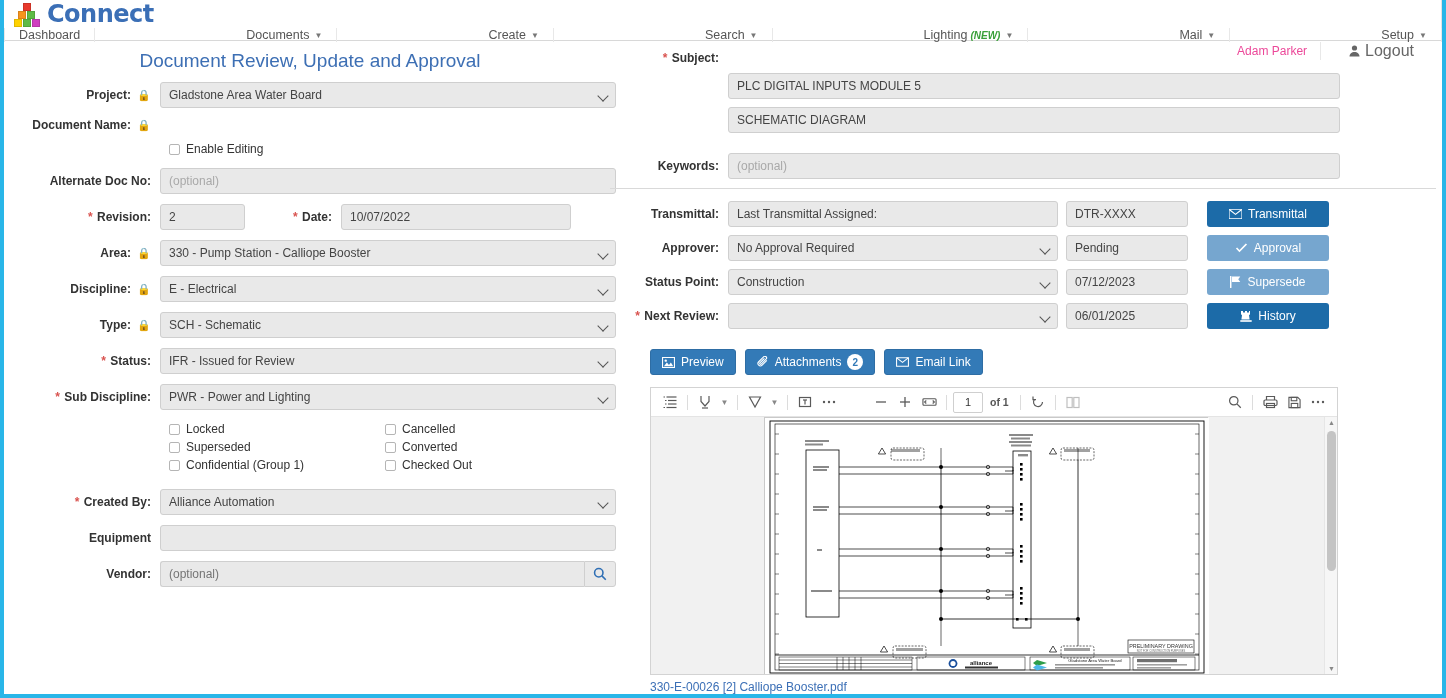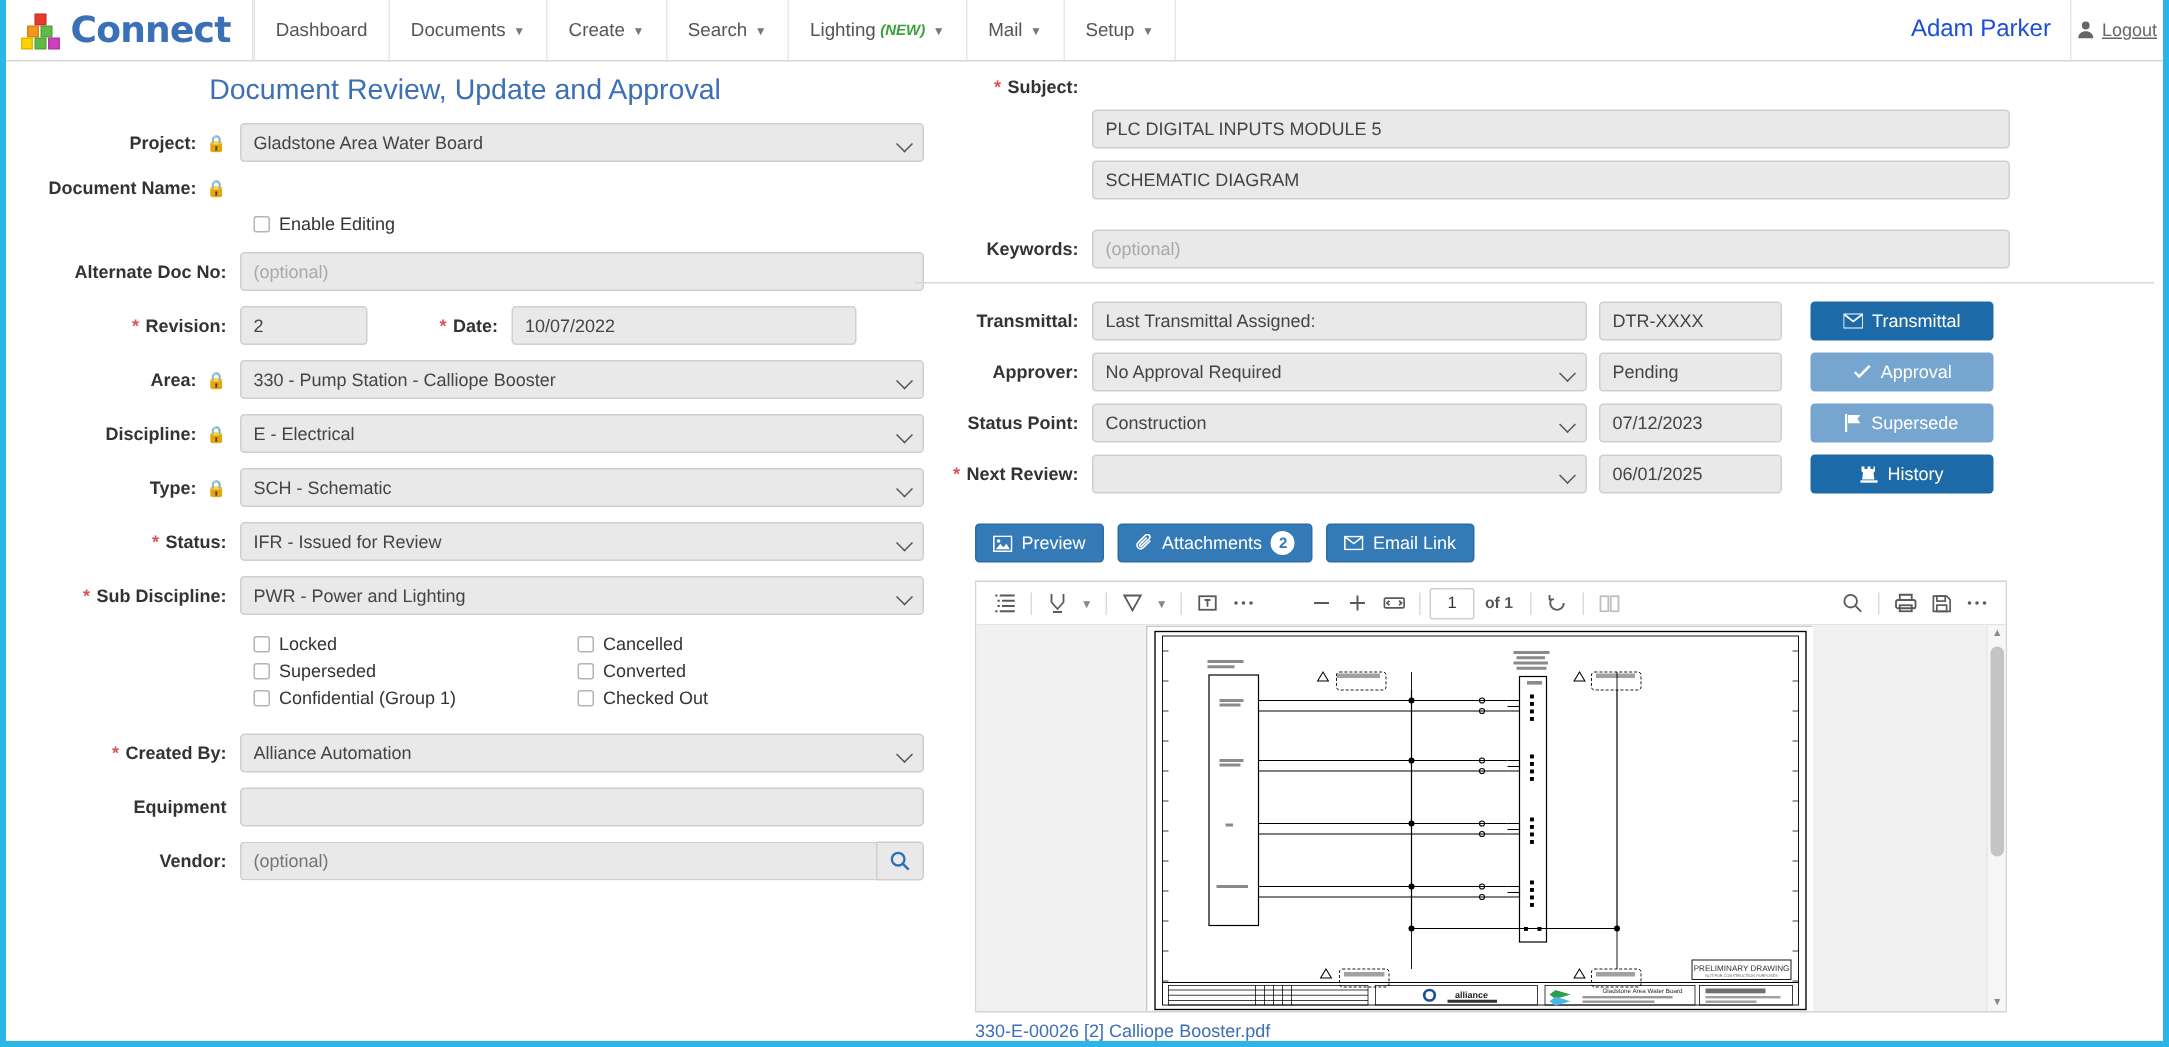--- a/index.html
+++ b/index.html
@@ -14,21 +14,21 @@
   }
   .app-frame{
     position:absolute; left:0; top:0; width:1446px; height:698px;
     border:4px solid #29b6e8; border-top:none;
     background:#fff;
   }
   
   .navbar{
     position:absolute; left:0; top:0; width:1438px; height:41px;
     background:#fff; border-bottom:1px solid #d8d8d8;
-    display:flex; align-items:stretch;
+    display:flex; align-items:stretch;flex-direction:column;
   }
   .brand{
     display:flex; align-items:center; gap:7px;
     padding:0 14px 0 10px; border-right:1px solid #e3e3e3;
   }
   .brand-logo{ width:26px; height:24px; position:relative; }
   .cube{ position:absolute; width:8px; height:8px; border:1px solid rgba(0,0,0,.12);}
   .brand-text{
     font-family:"DejaVu Sans", sans-serif;
     font-size:24px; font-weight:bold; color:#3b6fb6; letter-spacing:-0.5px;
@@ -36,24 +36,24 @@
   .nav-items{ display:flex; align-items:stretch;justify-content:space-between; }
   .nav-item{
     display:flex; align-items:center; padding:0 14px;
     font-size:12.5px; color:#555; border-right:1px solid #e8e8e8;
     cursor:pointer; white-space:nowrap;
   }
   .nav-item:first-child{ border-left:1px solid #e8e8e8; }
   .nav-new{ color:#3aa03a; font-style:italic; font-size:10px; margin-left:3px; font-weight:bold;}
   .caret{ margin-left:5px; font-size:8px; color:#777; }
   .nav-right{ margin-left:auto; display:flex; align-items:stretch; }
-  .nav-user{ display:flex; align-items:center; padding:0 13px; font-size:16px; color:#1d4ed8; }
+  .nav-user{ display:flex; align-items:center; padding:0 13px; font-size:12px; color:#ec4899; }
   .nav-logout{
-    display:flex; align-items:center; gap:5px; padding:0 4px;
-    border-left:1px solid #e8e8e8; font-size:12px; color:#666; cursor:pointer;text-decoration:underline;
+    display:flex; align-items:center; gap:5px; padding:0 28px;
+    border-left:1px solid #e8e8e8; font-size:16px; color:#666; cursor:pointer;
   }
   
   .content{ position:absolute; left:0; top:41px; width:1438px; height:649px; }
   .col-left{ position:absolute; left:0; top:0; width:612px; height:649px; }
   .col-right{ position:absolute; left:612px; top:0; width:826px; height:649px; }
 
   .page-title{
     text-align:center; color:#3d6fb4; font-size:19px;
     padding:9px 0 10px 0; font-weight:normal;
   }

